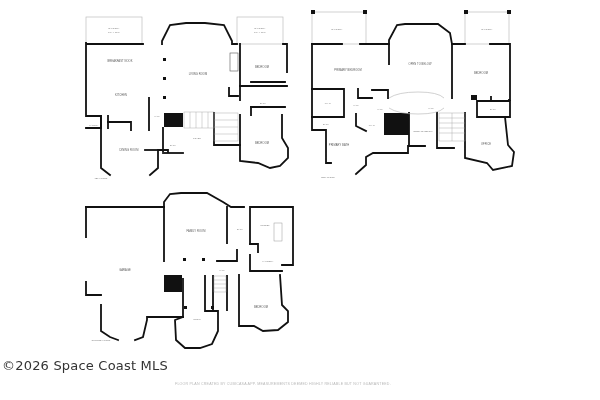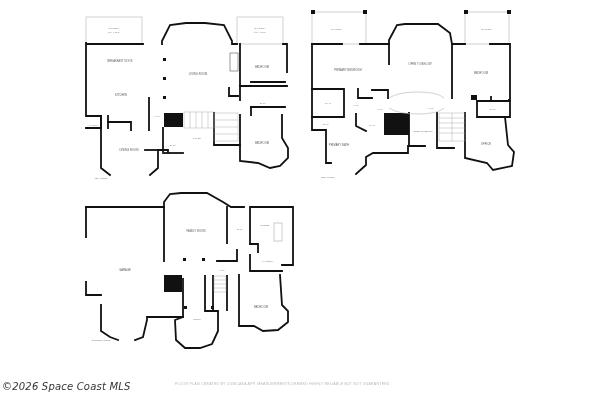--- a/index.html
+++ b/index.html
@@ -4,21 +4,21 @@
   <style>
     html, body { margin: 0; padding: 0; background: #ffffff; }
     body { width: 600px; height: 400px; position: relative; overflow: hidden; font-family: "Liberation Sans", sans-serif; }
     .plan { position: absolute; left: 0; top: 0; width: 600px; height: 400px; }
     .lbl { font-family: "Liberation Sans", sans-serif; font-size: 2.6px; fill: #555; text-anchor: middle; letter-spacing: 0.1px; }
     .sm { font-size: 2.2px; fill: #777; }
     .wall { stroke: #111; stroke-width: 1.8; fill: none; stroke-linecap: square; }
     .thin { stroke: #bdbdbd; stroke-width: 0.7; fill: none; }
     .stair { stroke: #999; stroke-width: 0.4; fill: none; }
     .fill-black { fill: #111; }
-    .copyright { position: absolute; left: 2px; top: 381px; font-family: "DejaVu Sans", sans-serif; font-size: 10px; color: #333; letter-spacing: 0.2px; font-style: italic; }
+    .copyright { position: absolute; left: 2px; top: 358px; font-family: "DejaVu Sans", sans-serif; font-size: 13px; color: #333; letter-spacing: 0.2px; }
     .disclaimer { position: absolute; left: 175px; top: 382px; font-family: "Liberation Sans", sans-serif; font-size: 3.6px; color: #b8b8b8; letter-spacing: 0.2px; white-space: nowrap; }
   </style>
 </head>
 <body>
 
 <svg class="plan" viewBox="0 0 600 400" xmlns="http://www.w3.org/2000/svg">
 
   <g>
 
     <rect class="thin" x="86" y="17" width="56" height="27"></rect>

